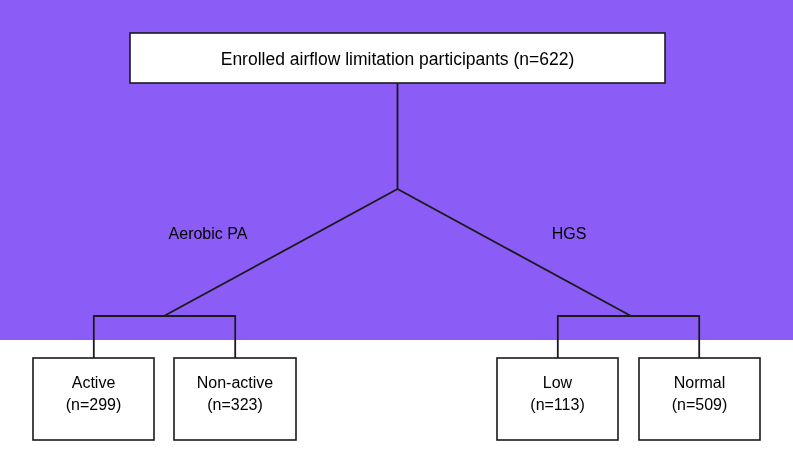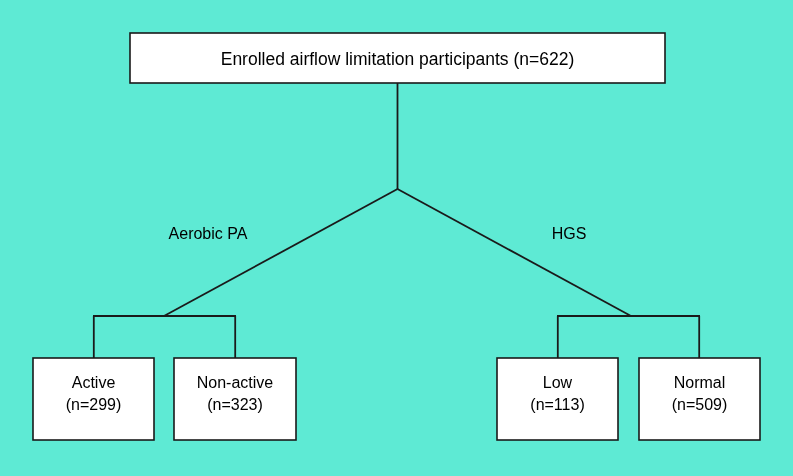--- a/index.html
+++ b/index.html
@@ -9,22 +9,22 @@
   }
   body {
     width: 793px;
     height: 476px;
     overflow: hidden;
     font-family: "Liberation Sans", sans-serif;
   }
   #flowchart-canvas {
     position: relative;
     width: 793px;
-    height: 476px;
-    background: #5eead4;
+    height: 340px;
+    background: #8b5cf6;
   }
   svg.diagram {
     position: absolute;
     top: 0;
     left: 0;
     width: 793px;
     height: 476px;
   }
   .node-box {
     fill: #ffffff;

